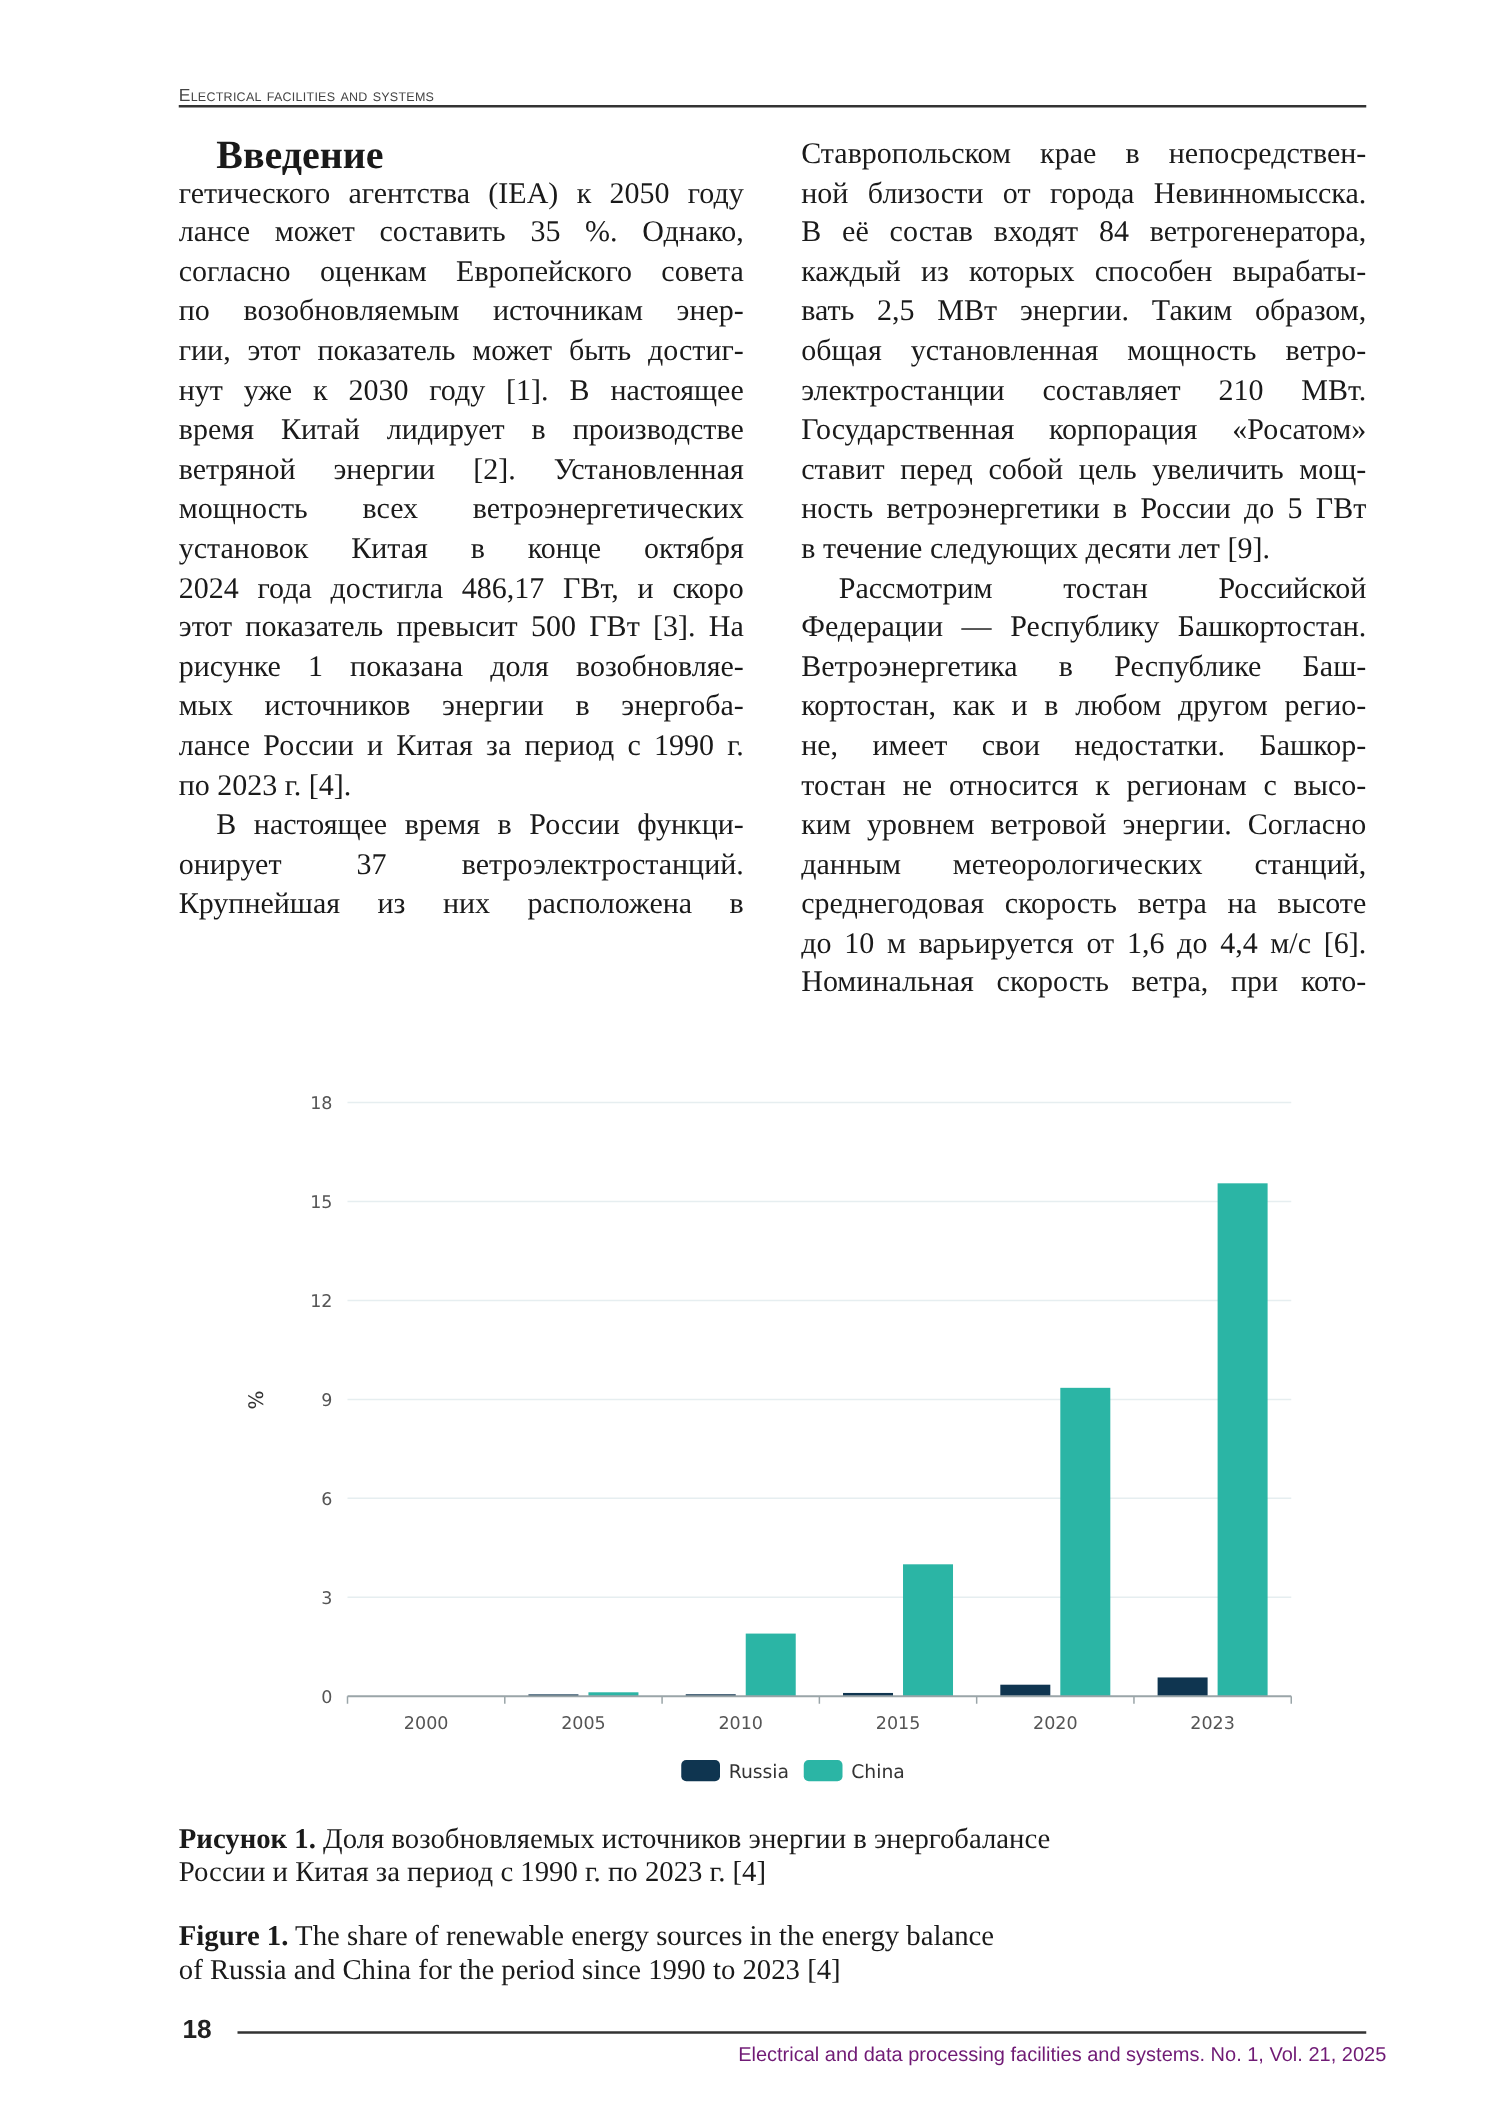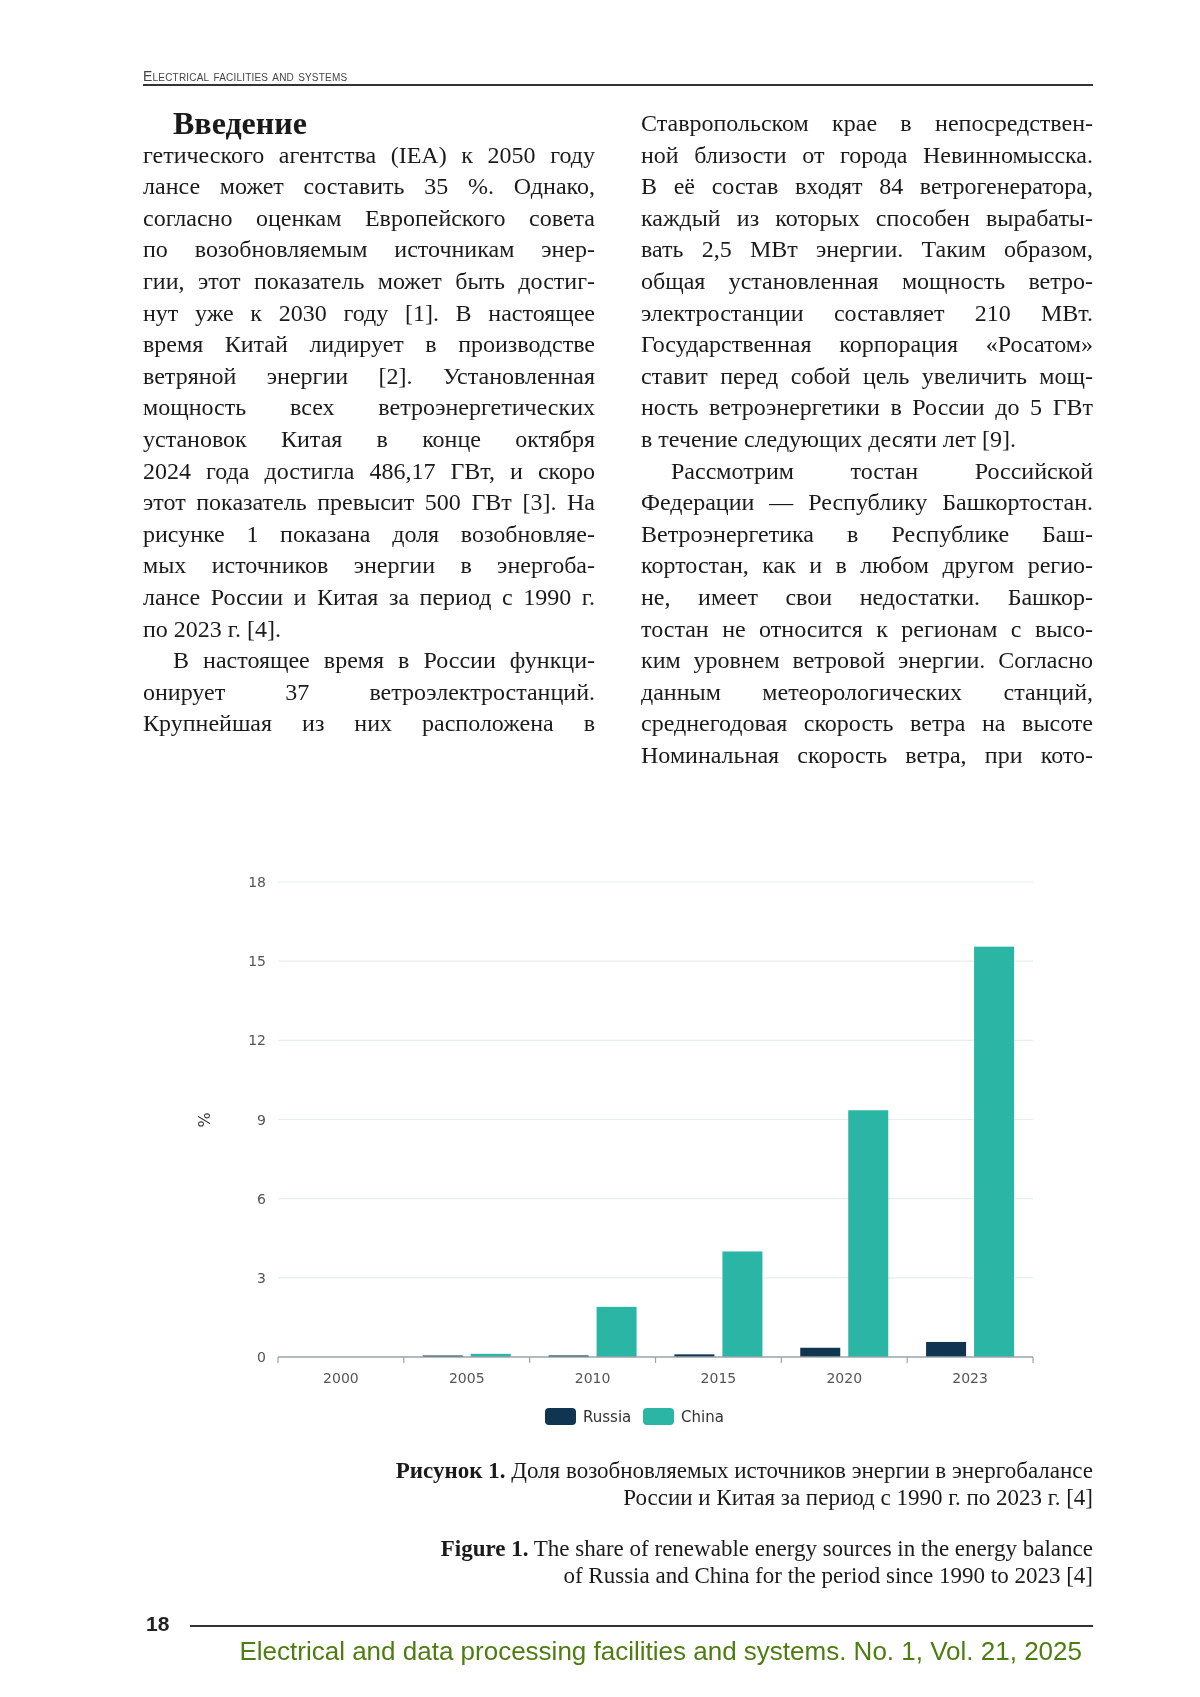--- a/index.html
+++ b/index.html
@@ -16,27 +16,27 @@
       text-align: justify; color: #1a1a1a;
     }
     .col-left { left: 143px; }
     .col-right { left: 641px; }
     .col h3 { margin: 0; font-size: 32px; font-weight: bold; text-indent: 30px; line-height: 31.6px; }
     .line { display: block; text-align: justify; text-align-last: justify; white-space: nowrap; }
     .line.last { text-align-last: left; }
     .line.ind { padding-left: 30px; }
     #chart { position: absolute; left: 0; top: 860px; }
     .caption {
-      position: absolute; left: 143px; width: 950px; text-align: right;
+      position: absolute; left: 143px; width: 950px; text-align: left;
       font-family: "Liberation Serif", serif; font-size: 23px; line-height: 27px; color: #1a1a1a;
     }
     .caption b { font-weight: bold; }
     .foot-num { position: absolute; left: 146px; top: 1612px; font-family: "Liberation Sans", sans-serif; font-size: 21px; font-weight: bold; color: #222; }
     .foot-rule { position: absolute; left: 190px; top: 1625px; width: 903px; height: 2px; background: #333; }
-    .foot-journal { position: absolute; right: 118px; top: 1636px; font-family: "Liberation Sans", sans-serif; font-size: 26px; color: #4d7c0f; }
+    .foot-journal { position: absolute; right: 91px; top: 1636px; font-family: "Liberation Sans", sans-serif; font-size: 16px; color: #701a75; }
   </style>
 </head>
 <body>
 
 <div class="running-head">Electrical facilities and systems</div>
 <div class="head-rule"></div>
 
 <div class="col col-left">
   <h3>Введение</h3>
   <div id="left-lines">
@@ -77,20 +77,21 @@
       <span class="line last">в течение следующих десяти лет [9].</span>
       <span class="line ind">Рассмотрим тостан Российской</span>
       <span class="line">Федерации — Республику Башкортостан.</span>
       <span class="line">Ветроэнергетика в Республике Баш-</span>
       <span class="line">кортостан, как и в любом другом регио-</span>
       <span class="line">не, имеет свои недостатки. Башкор-</span>
       <span class="line">тостан не относится к регионам с высо-</span>
       <span class="line">ким уровнем ветровой энергии. Согласно</span>
       <span class="line">данным метеорологических станций,</span>
       <span class="line">среднегодовая скорость ветра на высоте</span>
+      <span class="line">до 10 м варьируется от 1,6 до 4,4 м/с [6].</span>
       <span class="line">Номинальная скорость ветра, при кото-</span>
     </div>
 </div>
 
 <svg id="chart" width="1200" height="580">
     <text x="266" y="502" text-anchor="end" font-size="14" fill="#555" font-family="DejaVu Sans, sans-serif">0</text>
     <line x1="278" x2="1033" y1="417.83333333333337" y2="417.83333333333337" stroke="#e6eef0" stroke-width="1.2"></line>
     <text x="266" y="422.83333333333337" text-anchor="end" font-size="14" fill="#555" font-family="DejaVu Sans, sans-serif">3</text>
     <line x1="278" x2="1033" y1="338.6666666666667" y2="338.6666666666667" stroke="#e6eef0" stroke-width="1.2"></line>
     <text x="266" y="343.6666666666667" text-anchor="end" font-size="14" fill="#555" font-family="DejaVu Sans, sans-serif">6</text>

